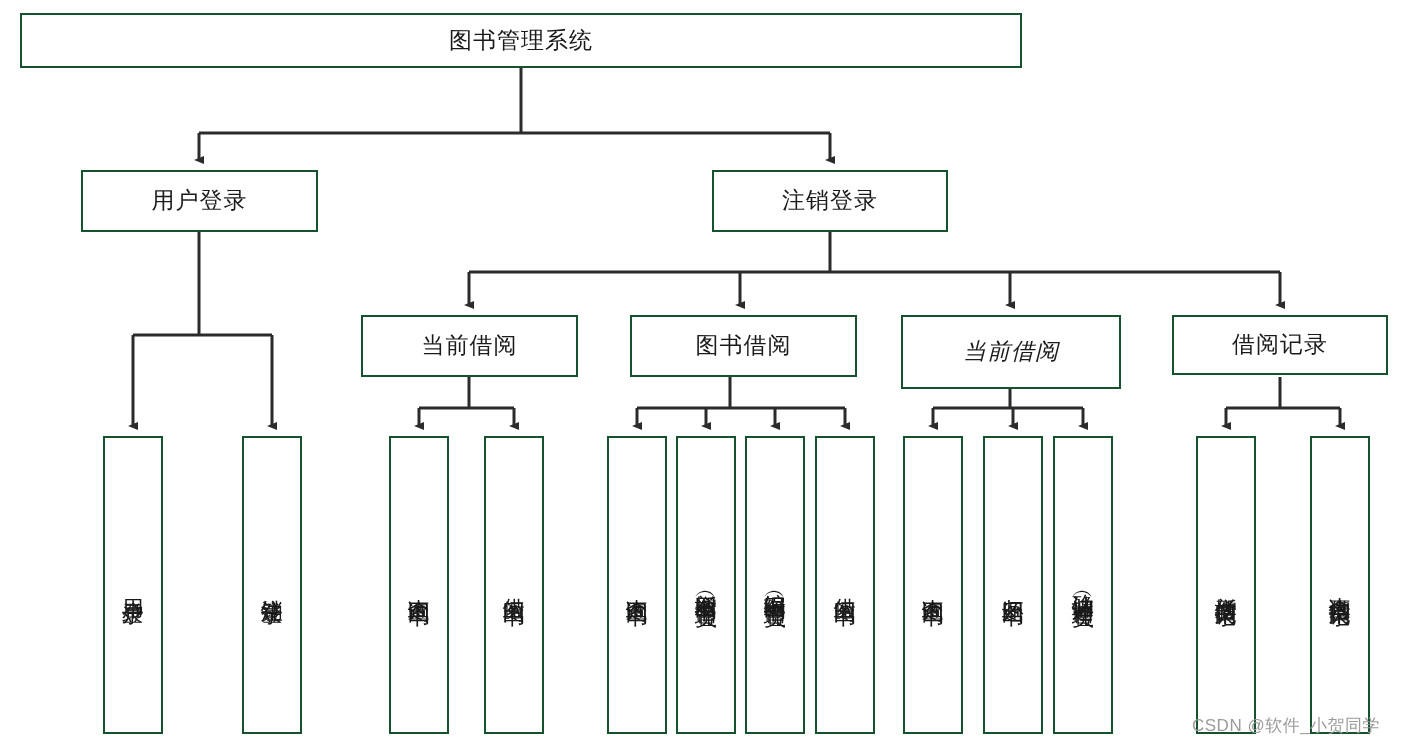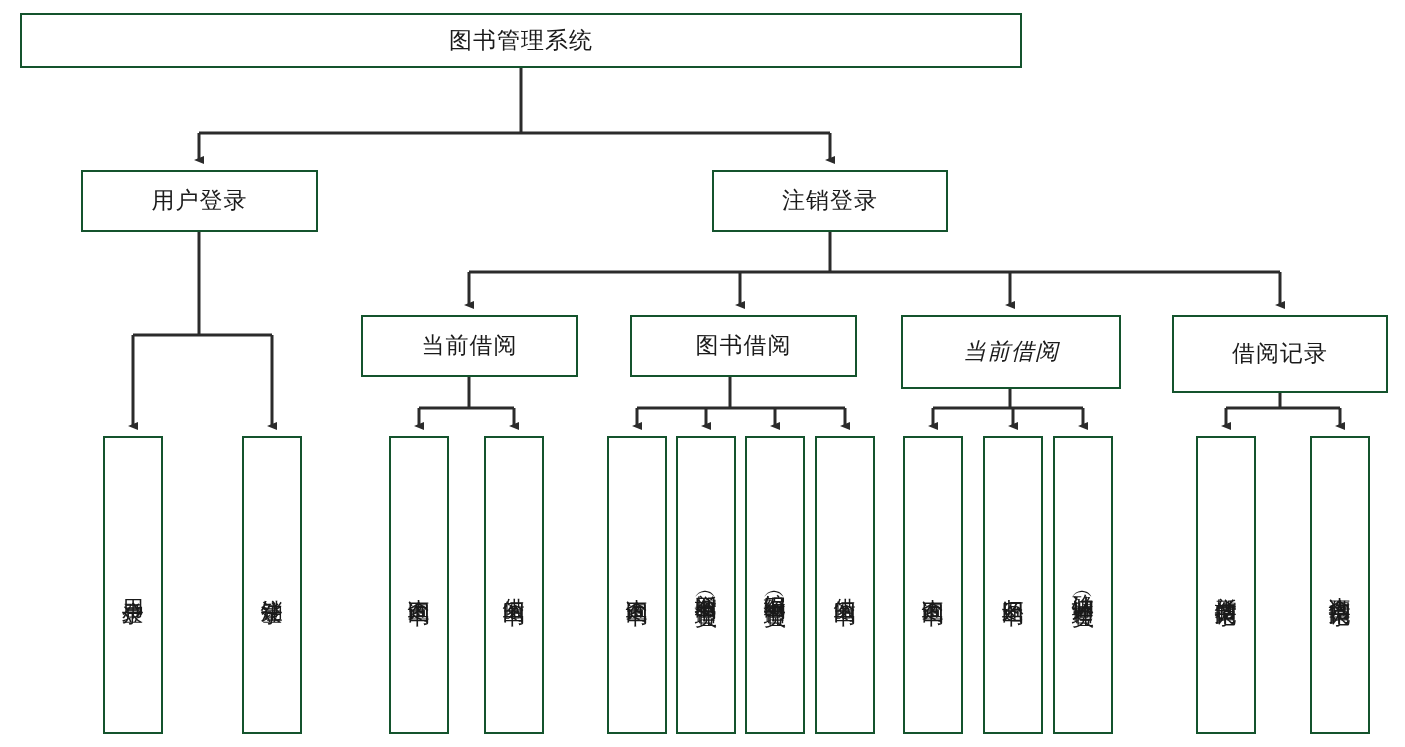--- a/index.html
+++ b/index.html
@@ -123,21 +123,21 @@
       </div>
       <div class="node node-h" style="left: 361px; top: 315px; width: 217px; height: 62px;">
         <span>当前借阅</span>
       </div>
       <div class="node node-h" style="left: 630px; top: 315px; width: 227px; height: 62px;">
         <span>图书借阅</span>
       </div>
       <div class="node node-h" style="left: 901px; top: 315px; width: 220px; height: 74px; font-style: italic;">
         <span>当前借阅</span>
       </div>
-      <div class="node node-h" style="left: 1172px; top: 315px; width: 216px; height: 78px;">
+      <div class="node node-h" style="left: 1172px; top: 315px; width: 216px; height: 60px;">
         <span>借阅记录</span>
       </div>
       <div class="node node-v" style="left: 103px; top: 436px; width: 60px; height: 298px;">
         <span>用户登录</span>
       </div>
       <div class="node node-v" style="left: 242px; top: 436px; width: 60px; height: 298px;">
         <span>注销登录</span>
       </div>
       <div class="node node-v" style="left: 389px; top: 436px; width: 60px; height: 298px;">
         <span>查询图书</span>
@@ -167,14 +167,15 @@
         <span>确认归还（管理员）</span>
       </div>
       <div class="node node-v" style="left: 1196px; top: 436px; width: 60px; height: 298px;">
         <span>新增借阅记录</span>
       </div>
       <div class="node node-v" style="left: 1310px; top: 436px; width: 60px; height: 298px;">
         <span>查询借阅记录</span>
       </div>
     </div>
 
+  <div class="watermark" style="left: 1192px; top: 714px;">CSDN @软件_小贺同学</div>
 
 </div>
 
 </body></html>

